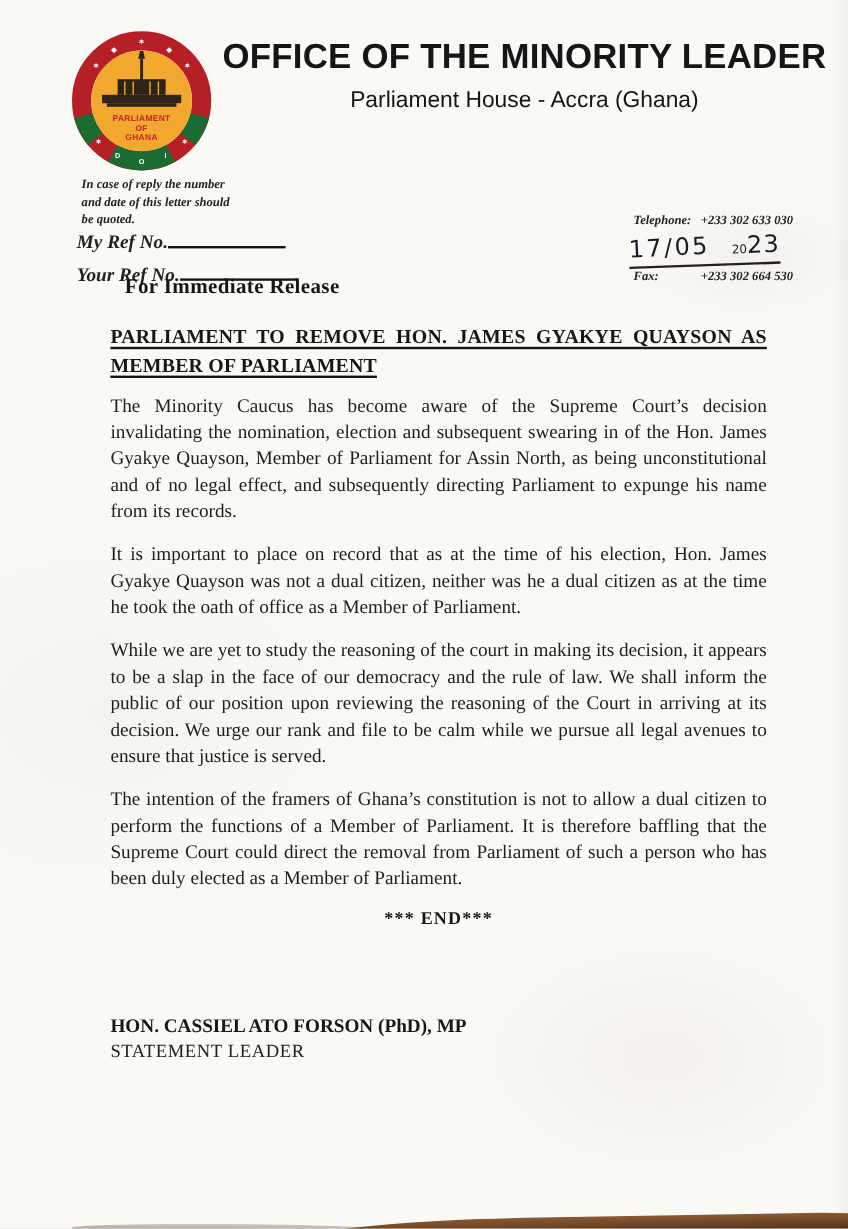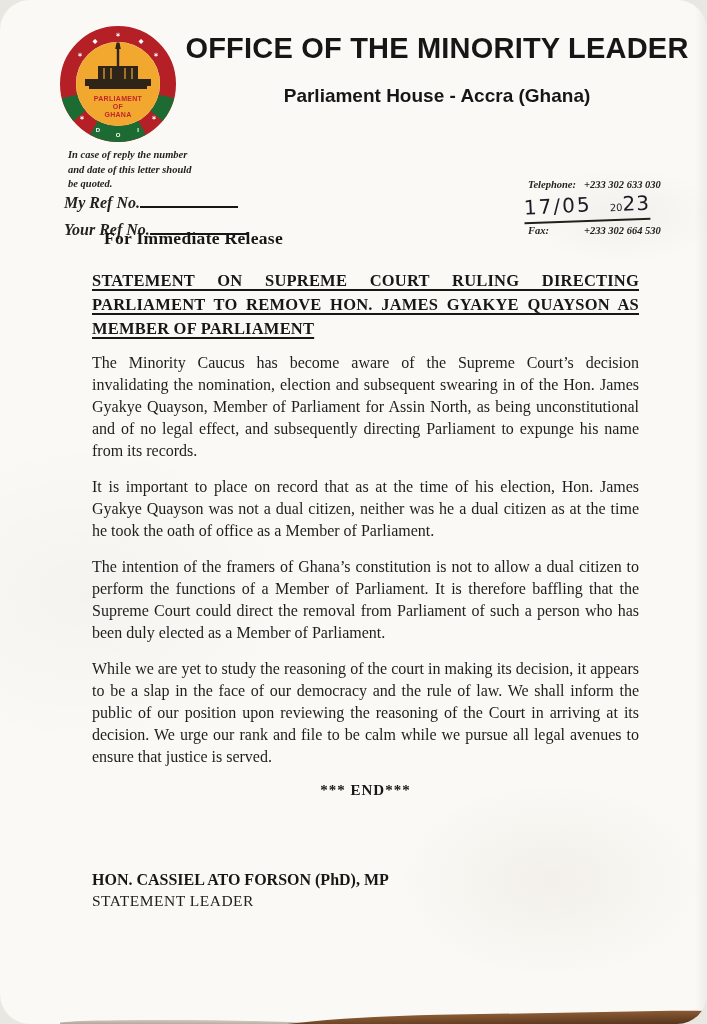--- a/index.html
+++ b/index.html
@@ -6,29 +6,28 @@
   .page {
     position:relative; width:707px; height:1024px; overflow:hidden;
     background-color:#faf9f5;
     background-image:
       radial-gradient(ellipse 140px 70px at 88% 21%, rgba(0,0,0,0.035), transparent 70%),
       radial-gradient(ellipse 220px 140px at 78% 86%, rgba(120,90,60,0.06), transparent 70%),
       radial-gradient(ellipse 300px 220px at 12% 58%, rgba(0,0,0,0.025), transparent 70%),
       linear-gradient(to left, rgba(0,0,0,0.05), transparent 12px);
     font-family:"Liberation Serif", serif;
     color:#1e1d1b;
-    border-radius:30px;
   }
 
   
   .logo-wrap { position:absolute; left:58px; top:24px; width:120px; height:120px; }
   .header-block { position:absolute; left:182px; top:32px; width:510px; text-align:center;
                   font-family:"Liberation Sans", sans-serif; color:#161616; }
   .header-title { font-size:29px; font-weight:bold; letter-spacing:0.2px; white-space:nowrap; }
-  .header-subtitle { font-size:19px; margin-top:20px;font-weight:bold; }
+  .header-subtitle { font-size:19px; margin-top:8px; }
 
   
   .reply-note { position:absolute; left:68px; top:148px; font-size:10.5px; font-weight:bold;
                 font-style:italic; line-height:1.4; color:#24221f; }
   .contact { position:absolute; left:528px; top:147px; font-size:10.5px; font-weight:bold;
              font-style:italic; line-height:1.55; color:#24221f; }
   .contact .row { display:flex;margin-top:30px; }
   .contact .lbl { width:56px; }
 
   .ref-line { position:absolute; left:64px; font-size:16px; font-weight:bold; font-style:italic; color:#24221f; }
@@ -154,29 +153,28 @@
   </div>
 
   <div class="date-block">
     <span class="date-dm">17/05</span>
     <span><span class="date-century">20</span><span class="date-year">23</span></span>
   </div>
 
   <div class="release-line">For Immediate Release</div>
 
   <div class="content">
-    <div class="heading-line heading-just">STATEMENT ON SUPREME COURT RULING DIRECTING</div>
     <div class="heading-line heading-just">PARLIAMENT TO REMOVE HON. JAMES GYAKYE QUAYSON AS</div>
     <div class="heading-line">MEMBER OF PARLIAMENT</div>
     <div class="heading-gap"></div>
 
     <p class="para">The Minority Caucus has become aware of the Supreme Court’s decision invalidating the nomination, election and subsequent swearing in of the Hon. James Gyakye Quayson, Member of Parliament for Assin North, as being unconstitutional and of no legal effect, and subsequently directing Parliament to expunge his name from its records.</p>
     <p class="para">It is important to place on record that as at the time of his election, Hon. James Gyakye Quayson was not a dual citizen, neither was he a dual citizen as at the time he took the oath of office as a Member of Parliament.</p>
+    <p class="para">While we are yet to study the reasoning of the court in making its decision, it appears to be a slap in the face of our democracy and the rule of law. We shall inform the public of our position upon reviewing the reasoning of the Court in arriving at its decision. We urge our rank and file to be calm while we pursue all legal avenues to ensure that justice is served.</p>
     <p class="para">The intention of the framers of Ghana’s constitution is not to allow a dual citizen to perform the functions of a Member of Parliament. It is therefore baffling that the Supreme Court could direct the removal from Parliament of such a person who has been duly elected as a Member of Parliament.</p>
-    <p class="para">While we are yet to study the reasoning of the court in making its decision, it appears to be a slap in the face of our democracy and the rule of law. We shall inform the public of our position upon reviewing the reasoning of the Court in arriving at its decision. We urge our rank and file to be calm while we pursue all legal avenues to ensure that justice is served.</p>
 
     <div class="end-marker">*** END***</div>
 
     <div class="sig-name">HON. CASSIEL ATO FORSON (PhD), MP</div>
     <div class="sig-title">STATEMENT LEADER</div>
   </div>
 
   <div class="photo-edge"></div>
   <div class="photo-edge-2"></div>
 </div>

